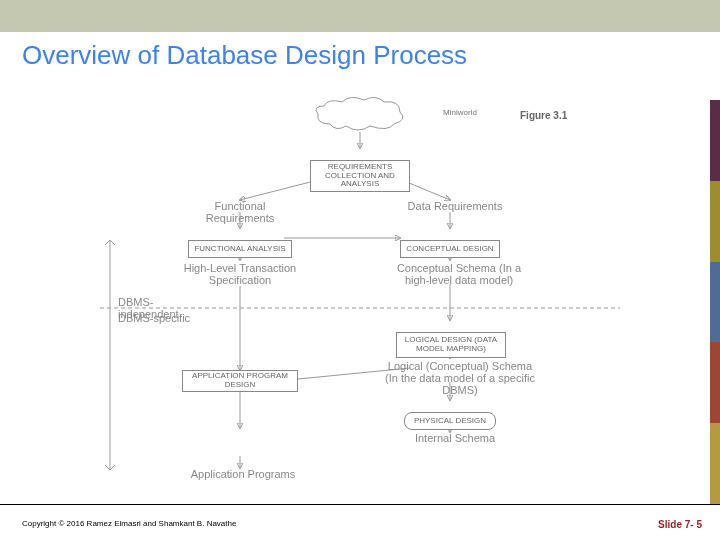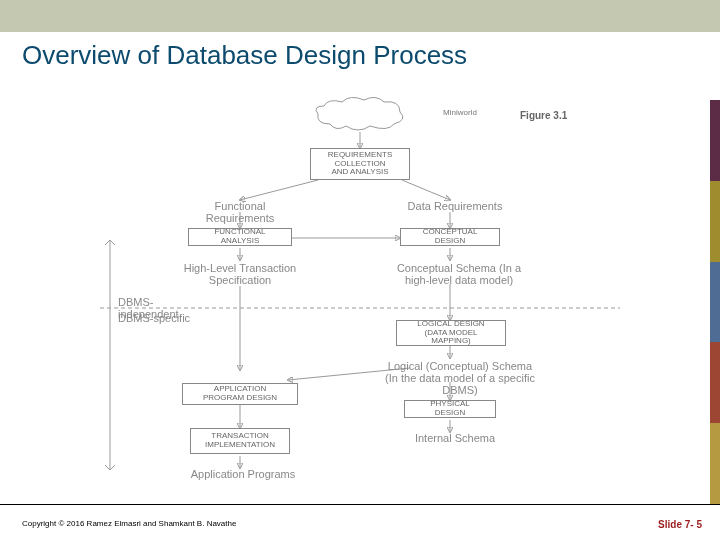--- a/index.html
+++ b/index.html
@@ -20,21 +20,21 @@
   .header-band {
     width: 100%;
     height: 32px;
     background: #c5c8b1;
   }
   .title {
     position: absolute;
     left: 22px;
     top: 40px;
     font-size: 26px;
-    color: #0c4a6e;
+    color: #3b82f6;
   }
   .side-stripe {
     position: absolute;
     right: 0;
     top: 100px;
     width: 10px;
     height: 404px;
     display: flex;
     flex-direction: column;
   }
@@ -84,23 +84,24 @@
   .dbox {
     position: absolute;
     border: 1px solid #888;
     background: #fff;
     font-size: 8px;
     color: #666;
     text-align: center;
     display: flex;
     align-items: center;
     justify-content: center;
-    padding: 2px 16px;
+    padding: 2px 3px;
     box-sizing: border-box;
     line-height: 1.1;
+    margin-top: 12px;
   }
   .dtext {
     position: absolute;
     font-size: 11px;
     color: #888;
     text-align: center;
     line-height: 1.1;
   }
   .caption {
     position: absolute;
@@ -226,27 +227,26 @@
     <div class="dtext" style="left:324px; top:172px; width:130px;">Conceptual Schema (In a high-level data model)</div>
     <div class="dtext" style="left:110px; top:172px; width:120px;">High-Level Transaction Specification</div>
 
     <div class="dtext" style="left:48px; top:206px; width:90px; text-align:left;">DBMS-independent</div>
     <div class="dtext" style="left:48px; top:222px; width:90px; text-align:left;">DBMS-specific</div>
 
     <div class="dbox" style="left:326px; top:230px; width:110px; height:26px;">LOGICAL DESIGN (DATA MODEL MAPPING)</div>
 
     <div class="dtext" style="left:310px; top:270px; width:160px;">Logical (Conceptual) Schema (In the data model of a specific DBMS)</div>
 
-    <div class="dbox" style="left:112px; top:293px; width:116px; height:22px;">APPLICATION PROGRAM DESIGN</div>
-
-    <div class="dbox" style="left:334px; top:310px; width:92px; height:18px;">PHYSICAL DESIGN</div>
+    <div class="dbox" style="left:112px; top:268px; width:116px; height:22px;">APPLICATION PROGRAM DESIGN</div>
+
+    <div class="dbox" style="left:334px; top:310px; width:92px; height:18px;border-radius:8px;">PHYSICAL DESIGN</div>
 
     <div class="dtext" style="left:340px; top:342px; width:90px;">Internal Schema</div>
 
-    <div class="dbox" style="left:120px; top:338px; width:100px; height:26px;">TRANSACTION IMPLEMENTATION</div>
 
     <div class="dtext" style="left:118px; top:378px; width:110px;">Application Programs</div>
   </div>
 
   <div class="footer">
     <div class="footer-rule"></div>
     <div class="copyright">Copyright © 2016 Ramez Elmasri and Shamkant B. Navathe</div>
     <div class="slide-num">Slide 7- 5</div>
   </div>
 </div>

